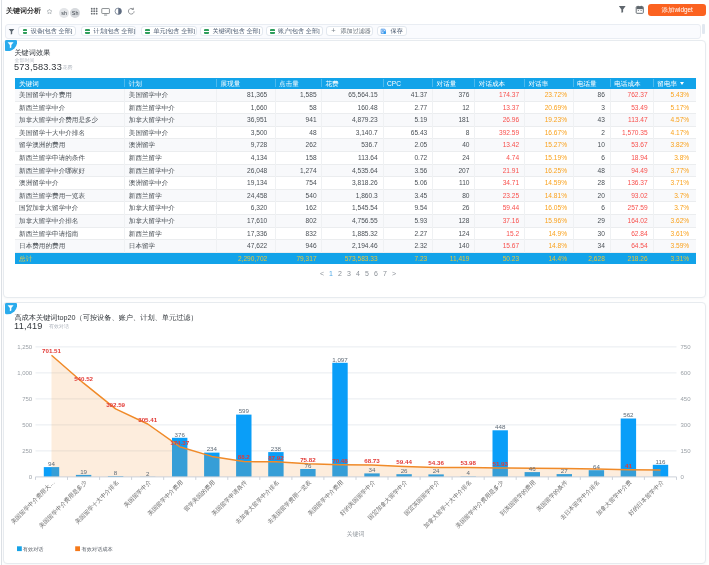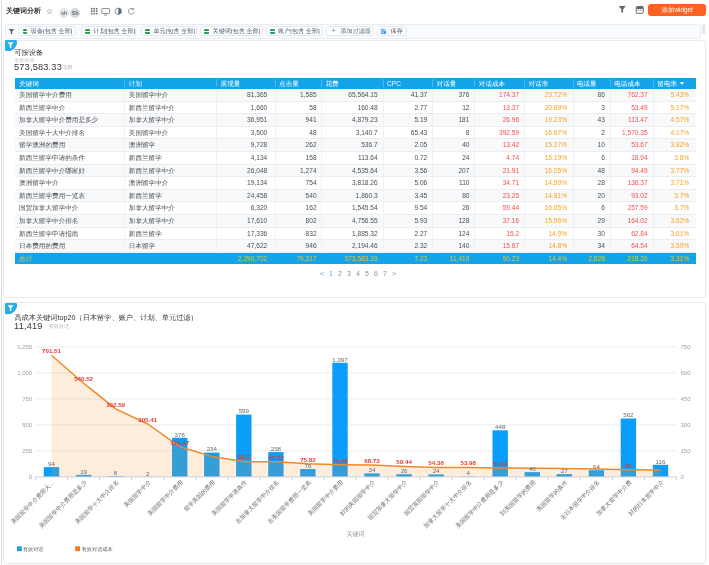--- a/index.html
+++ b/index.html
@@ -66,21 +66,21 @@
       <path d="M4 4h13l3 3v13H4z" fill="none" stroke="#3a8ee6" stroke-width="2.4"></path>
       <path d="M8 4v5h7V4M7 20v-7h10v7" fill="none" stroke="#3a8ee6" stroke-width="2.4"></path>
       <circle cx="17" cy="17" r="5" fill="#2f9bef"></circle>
     </svg>保存</div>
 
 <div class="card" style="top:39.6px;width:703px;height:258.7px;"></div>
 <svg style="position:absolute;left:5px;top:39.9px;" width="12.2" height="11.4" viewBox="0 0 12.2 11.4">
 <path d="M1.5 0 H10.7 Q12.2 0 12.2 1.5 V1.6 A9.7 9.7 0 0 1 2.5 11.3 H1.5 Q0 11.3 0 9.8 V1.5 Q0 0 1.5 0 Z" fill="#2aabec"></path>
 <path d="M2.6 2.2 L8.6 2.2 L6.35 5.1 L6.35 7.6 L4.85 8.2 L4.85 5.1 Z" fill="#fff"></path>
 </svg>
-<div style="position:absolute;left:14.4px;top:49.3px;font-size:7.2px;line-height:7.2px;color:#32373c;">可按设备</div>
+<div style="position:absolute;left:14.4px;top:49.3px;font-size:7.2px;line-height:7.2px;color:#32373c;">关键词效果</div>
 <div style="position:absolute;left:14.4px;top:57.7px;font-size:5px;line-height:5px;color:#b9bfc7;">全部时间</div>
 <div style="position:absolute;left:14px;top:63px;font-size:9.2px;line-height:9.2px;color:#32373c;letter-spacing:0.2px;">573,583.33</div>
 <div style="position:absolute;left:62.6px;top:65.2px;font-size:5px;line-height:5px;color:#b2b8c0;">花费</div>
 <div style="position:absolute;left:14.7px;top:77.7px;width:681.4px;">
 <div style="position:absolute;left:0;top:0;width:681.4px;height:11.3px;background:#12a3e9;"></div>
 <div style="position:absolute;left:4.3px;top:0;height:11.3px;line-height:11.3px;font-size:6.6px;color:#fff;white-space:nowrap;">关键词</div>
 <div style="position:absolute;left:114.0px;top:0;height:11.3px;line-height:11.3px;font-size:6.6px;color:#fff;white-space:nowrap;">计划</div>
 <div style="position:absolute;left:109.7px;top:1.5px;width:1px;height:8.3px;background:rgba(255,255,255,.25);"></div>
 <div style="position:absolute;left:205.9px;top:0;height:11.3px;line-height:11.3px;font-size:6.6px;color:#fff;white-space:nowrap;">展现量</div>
 <div style="position:absolute;left:201.6px;top:1.5px;width:1px;height:8.3px;background:rgba(255,255,255,.25);"></div>
@@ -295,21 +295,21 @@
 <div style="position:absolute;left:595.2px;top:175.10px;width:37.8px;height:11.7px;line-height:11.7px;font-size:6.6px;color:#e9c63a;text-align:right;white-space:nowrap;">218.26</div>
 <div style="position:absolute;left:638.3px;top:175.10px;width:36.2px;height:11.7px;line-height:11.7px;font-size:6.6px;color:#e9c63a;text-align:right;white-space:nowrap;">3.31%</div>
 </div>
 <div style="position:absolute;left:317.5px;top:269.8px;width:81px;font-size:7px;color:#8a9097;white-space:nowrap;"><span style="display:inline-block;width:9px;text-align:center;color:#8a9097;">&lt;</span><span style="display:inline-block;width:9px;text-align:center;color:#53a9e6;">1</span><span style="display:inline-block;width:9px;text-align:center;color:#8a9097;">2</span><span style="display:inline-block;width:9px;text-align:center;color:#8a9097;">3</span><span style="display:inline-block;width:9px;text-align:center;color:#8a9097;">4</span><span style="display:inline-block;width:9px;text-align:center;color:#8a9097;">5</span><span style="display:inline-block;width:9px;text-align:center;color:#8a9097;">6</span><span style="display:inline-block;width:9px;text-align:center;color:#8a9097;">7</span><span style="display:inline-block;width:9px;text-align:center;color:#8a9097;">&gt;</span></div>
 
 <div class="card" style="top:302px;width:703px;height:261.5px;"></div>
 <svg style="position:absolute;left:5px;top:303.2px;" width="12.2" height="11.4" viewBox="0 0 12.2 11.4">
 <path d="M1.5 0 H10.7 Q12.2 0 12.2 1.5 V1.6 A9.7 9.7 0 0 1 2.5 11.3 H1.5 Q0 11.3 0 9.8 V1.5 Q0 0 1.5 0 Z" fill="#2aabec"></path>
 <path d="M2.6 2.2 L8.6 2.2 L6.35 5.1 L6.35 7.6 L4.85 8.2 L4.85 5.1 Z" fill="#fff"></path>
 </svg>
-<div style="position:absolute;left:14.4px;top:314.2px;font-size:7.2px;line-height:7.2px;color:#32373c;">高成本关键词top20（日本留学、账户、计划、单元过滤）</div>
+<div style="position:absolute;left:14.4px;top:314.2px;font-size:7.2px;line-height:7.2px;color:#32373c;">高成本关键词top20（可按设备、账户、计划、单元过滤）</div>
 <div style="position:absolute;left:14px;top:321.6px;font-size:9.2px;line-height:9.2px;color:#32373c;letter-spacing:0.2px;">11,419</div>
 <div style="position:absolute;left:49px;top:323.8px;font-size:5px;line-height:5px;color:#b2b8c0;">有效对话</div>
 <svg width="709" height="263" viewBox="0 0 709 263" xmlns="http://www.w3.org/2000/svg" style="position:absolute;left:0;top:302px;" font-family="Liberation Sans, sans-serif">
 <line x1="35.5" y1="148.9" x2="676.5" y2="148.9" stroke="#e9ecf0" stroke-width="1"></line>
 <line x1="35.5" y1="122.9" x2="676.5" y2="122.9" stroke="#e9ecf0" stroke-width="1"></line>
 <line x1="35.5" y1="96.9" x2="676.5" y2="96.9" stroke="#e9ecf0" stroke-width="1"></line>
 <line x1="35.5" y1="70.9" x2="676.5" y2="70.9" stroke="#e9ecf0" stroke-width="1"></line>
 <line x1="35.5" y1="44.9" x2="676.5" y2="44.9" stroke="#e9ecf0" stroke-width="1"></line>
 <text x="32.2" y="176.9" font-size="6" fill="#9aa0a6" text-anchor="end">0</text>
 <text x="32.2" y="150.9" font-size="6" fill="#9aa0a6" text-anchor="end">250</text>

